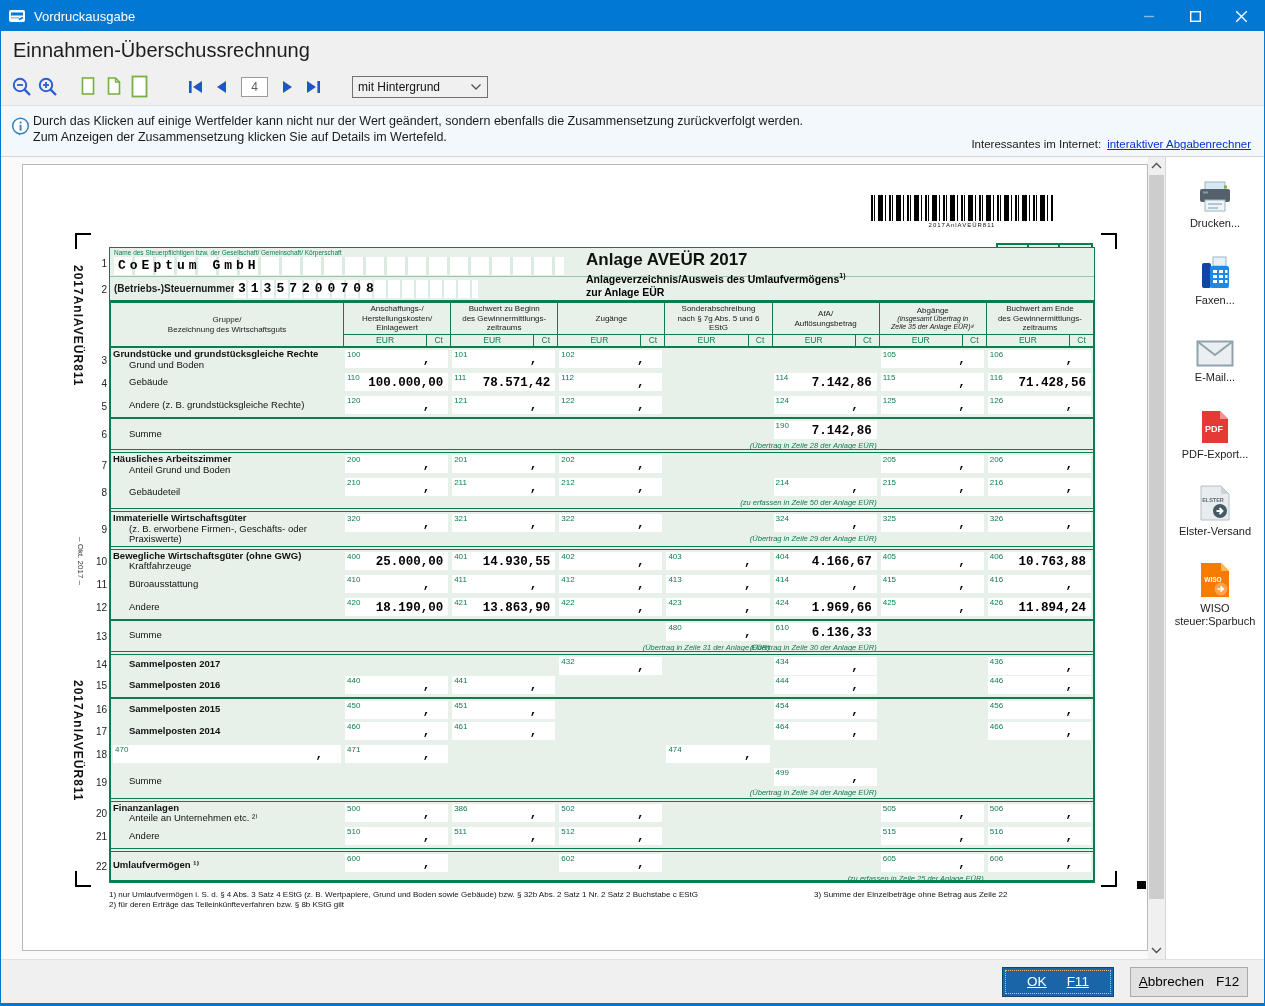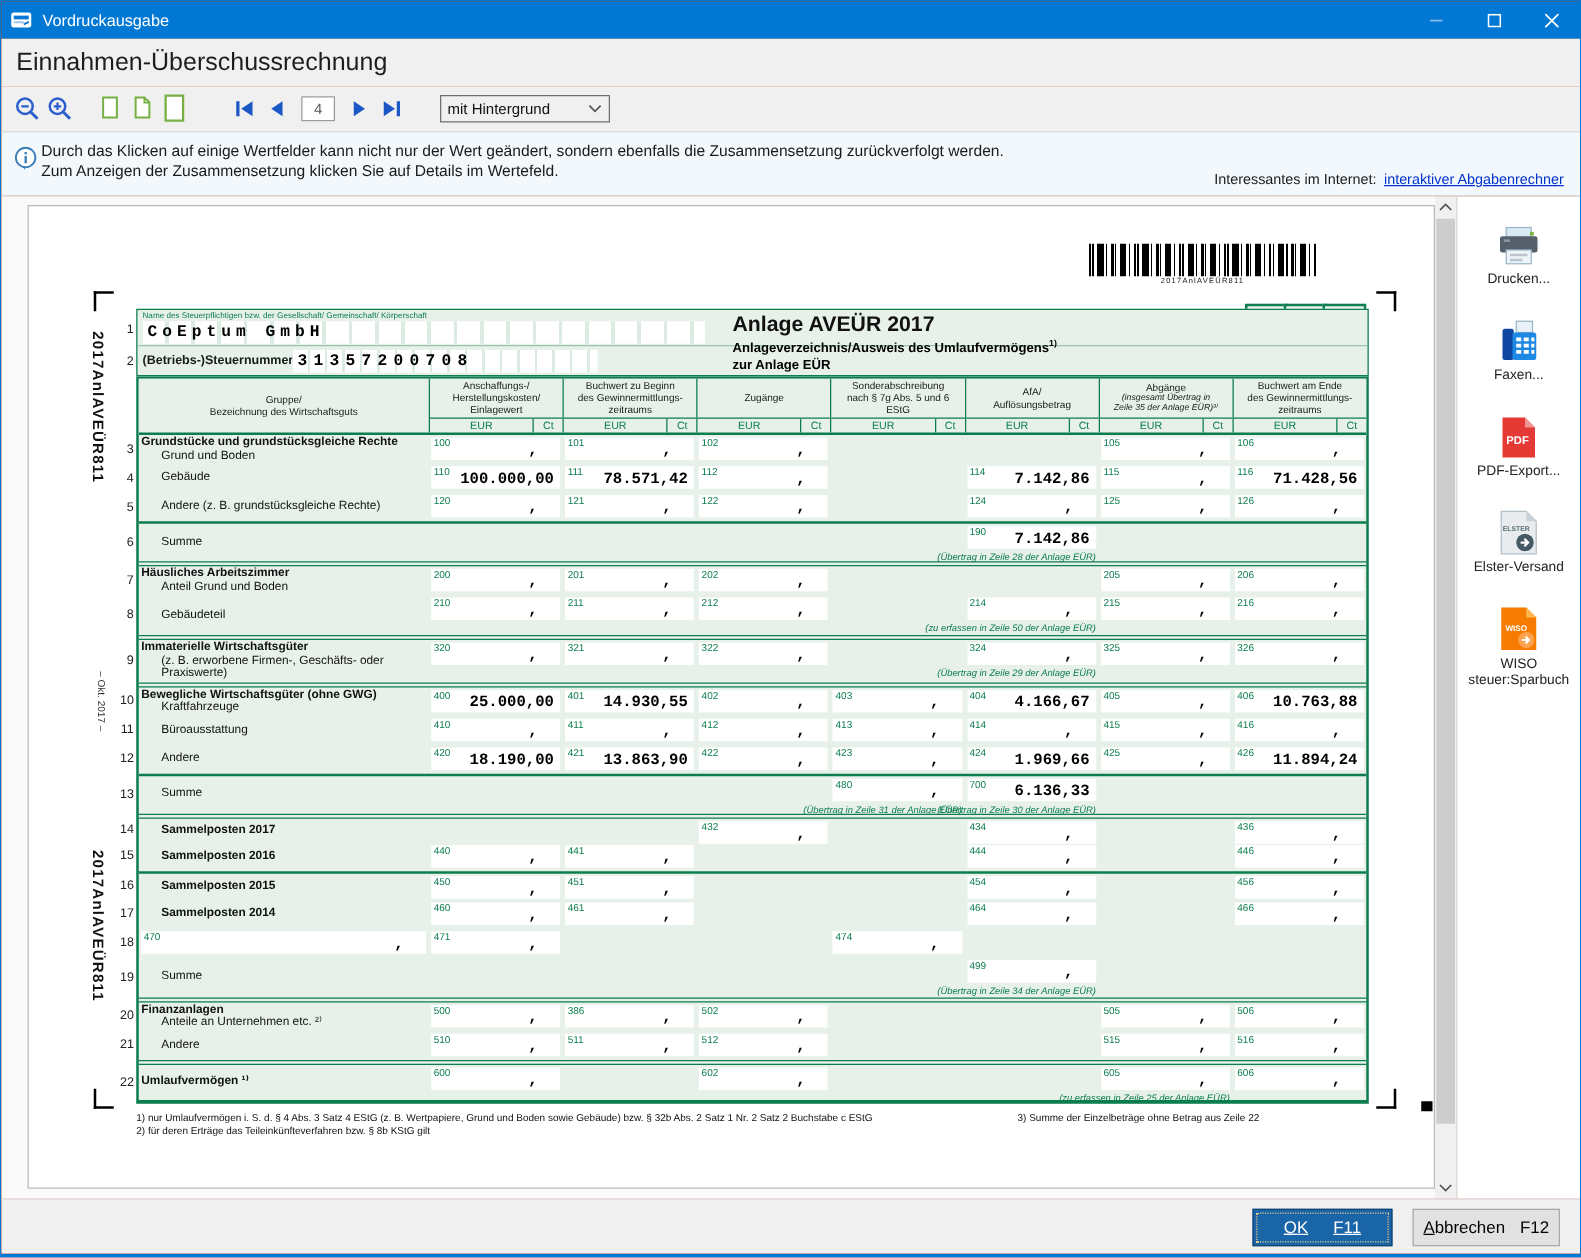--- a/index.html
+++ b/index.html
@@ -823,21 +823,21 @@
                   <div class="cell"></div>
                   <div class="cell">
                     <div class="box">
                       <span class="code">480</span>
                       <span class="val empty">,</span>
                     </div>
                     <div class="note">(Übertrag in Zeile 31 der Anlage EÜR)</div>
                   </div>
                   <div class="cell">
                     <div class="box">
-                      <span class="code">700</span>
+                      <span class="code">610</span>
                       <span class="val">6.136,33</span>
                     </div>
                     <div class="note">(Übertrag in Zeile 30 der Anlage EÜR)</div>
                   </div>
                   <div class="cell"></div>
                   <div class="cell"></div>
                 </div>
                 <div class="trow sep-thick">
                   <span class="rnum">14</span>
                   <div class="lcell">
@@ -1178,20 +1178,29 @@
                 <rect x="15" y="24" width="4" height="3"></rect>
                 <rect x="21" y="24" width="4" height="3"></rect>
                 <rect x="27" y="24" width="2.5" height="3"></rect>
               </g>
             </svg>
           </span>
           <div class="lb">Faxen...</div>
         </div>
         <div class="sp-item">
           <span class="ic">
+            <svg width="38" height="27" viewBox="0 0 38 27">
+              <rect x="1.5" y="1.5" width="35" height="24" fill="#eceff1" stroke="#8fa3ad" stroke-width="2"></rect>
+              <path d="M1.5,1.5 L19,15 L36.5,1.5" fill="none" stroke="#8fa3ad" stroke-width="2"></path>
+            </svg>
+          </span>
+          <div class="lb">E-Mail...</div>
+        </div>
+        <div class="sp-item">
+          <span class="ic">
             <svg width="28" height="34" viewBox="0 0 28 34">
               <path d="M1,1 h18 l8,8 v24 h-26 z" fill="#e53935"></path>
               <path d="M19,1 l8,8 h-8 z" fill="#f1948f"></path>
               <text x="13" y="22" font-size="9" font-weight="bold" fill="#fff" text-anchor="middle" font-family="Liberation Sans, DejaVu Sans, sans-serif">PDF</text>
             </svg>
           </span>
           <div class="lb">PDF-Export...</div>
         </div>
         <div class="sp-item">
           <span class="ic">

